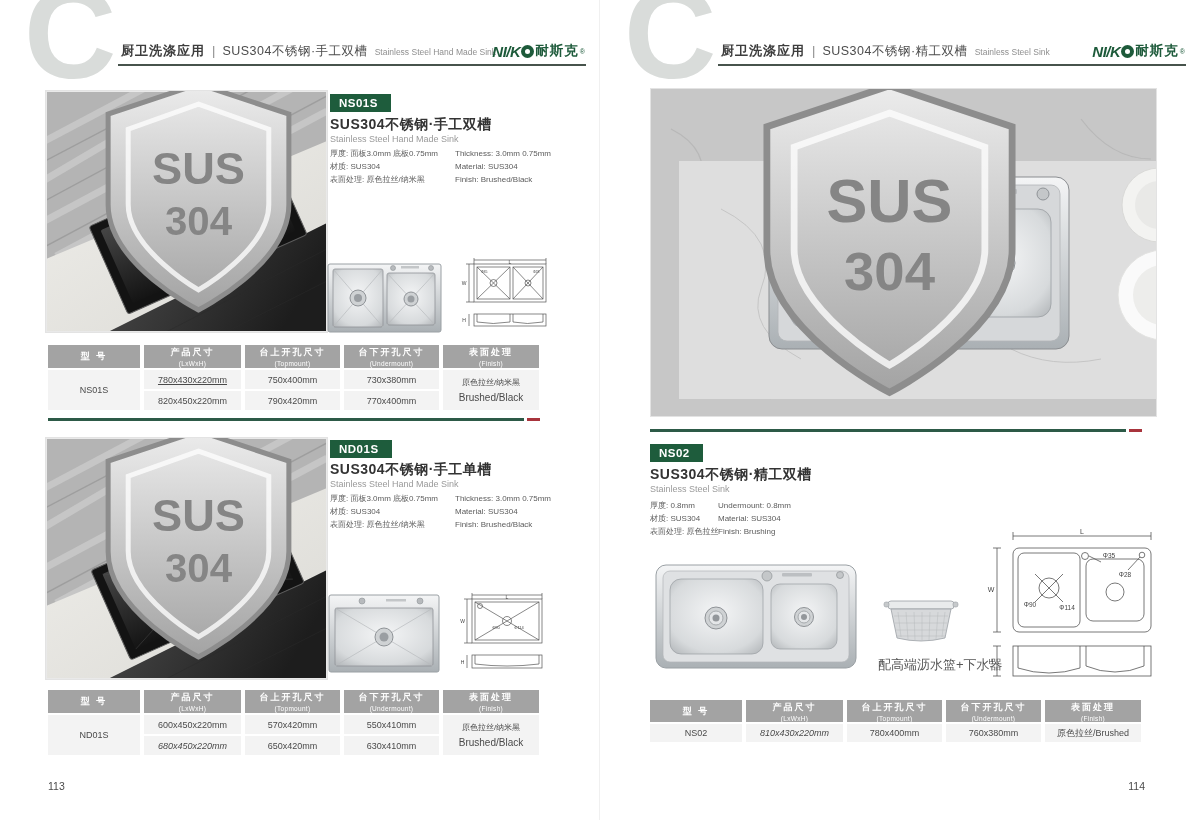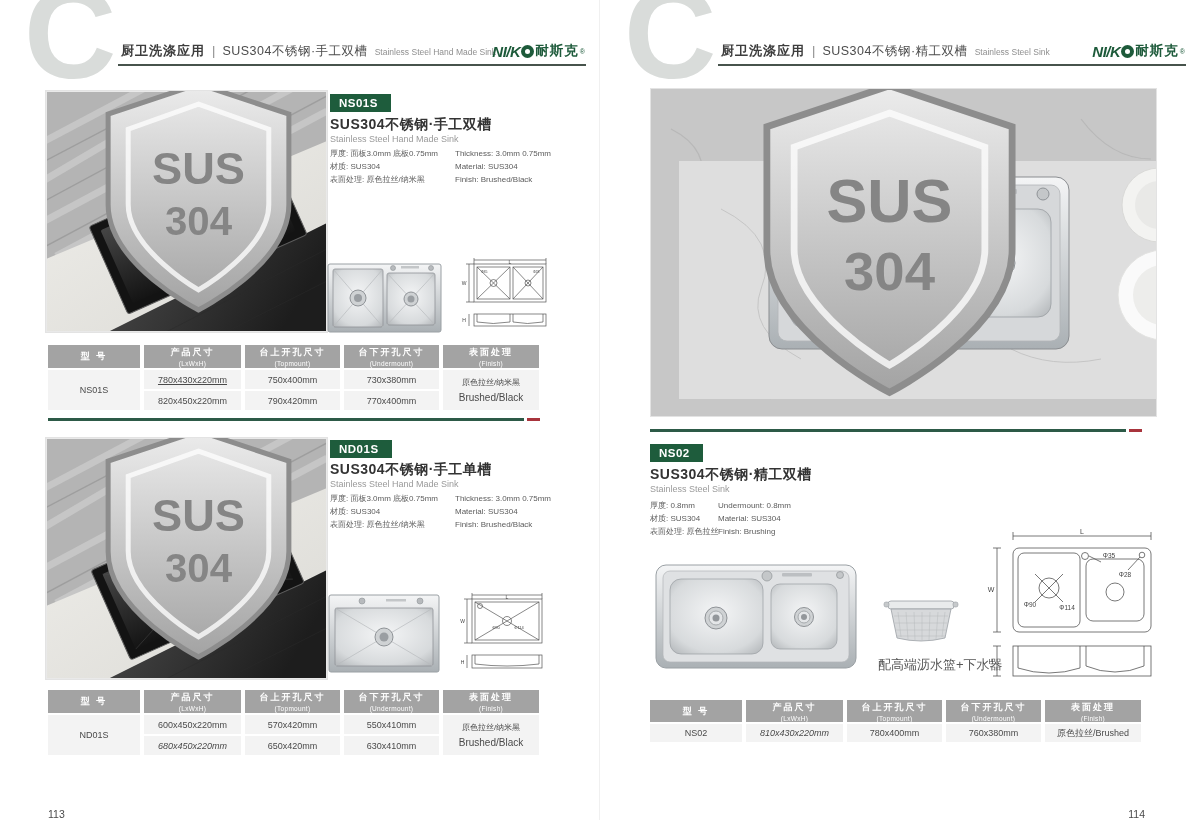--- a/index.html
+++ b/index.html
@@ -60,21 +60,21 @@
                   flex-direction:column;align-items:center;justify-content:center;}
   .td.rspan{grid-row:2/4;height:auto !important;}
   .fin-cn{font-size:8px;}
   .fin-en{font-size:10px;margin-top:4px;}
 
   
   .divider{position:absolute;height:3px;width:492px;display:flex;gap:3px;}
   .dv-green{flex:1;background:#2d5a47;}
   .dv-red{width:13px;background:#a8343c;}
 
-  .page-num{position:absolute;top:808px;font-size:10.5px;color:#4a4a4a;}
+  .page-num{position:absolute;top:780px;font-size:10.5px;color:#4a4a4a;}
 </style>
 </head>
 <body>
 
 <div id="canvas">
 
 <svg width="0" height="0" style="position:absolute" aria-hidden="true">
   <defs>
     <linearGradient id="shG" x1="0" y1="0" x2="0" y2="1">
       <stop offset="0" stop-color="#ececec"></stop>

